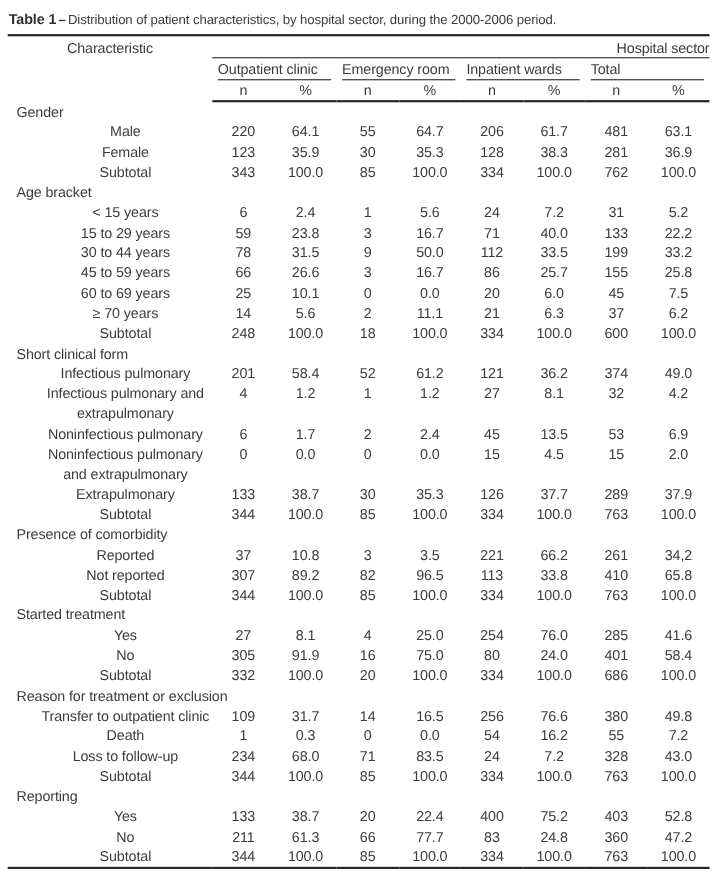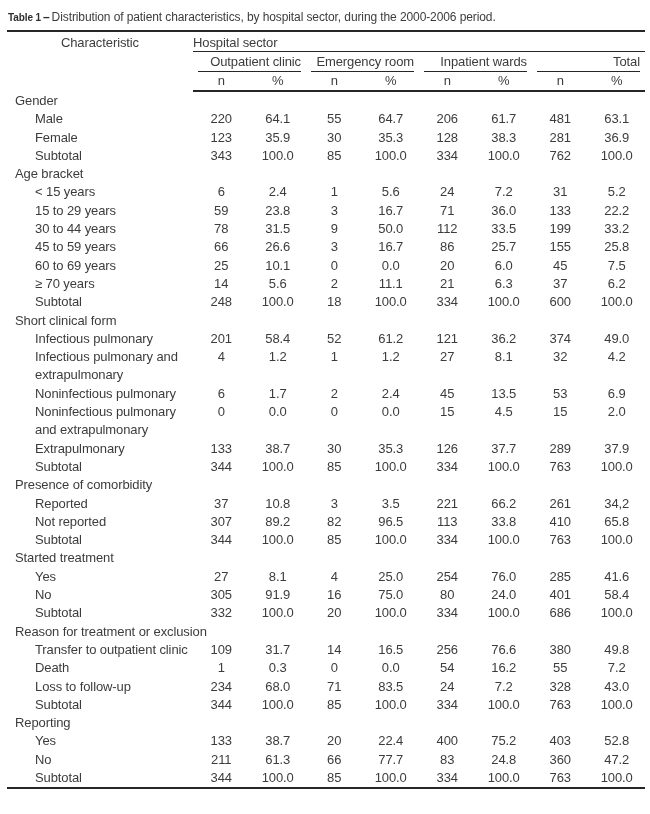--- a/index.html
+++ b/index.html
@@ -19,21 +19,21 @@
   }
   .caption {
     font-size: 12px;
     line-height: 17px;
     padding: 0 0 4px 1px;
     border-bottom: 2px solid #262626;
     letter-spacing: -0.1px;
   }
   .caption-label {
     font-weight: bold;
-    font-size: 10px;
+    font-size: 13px;
     color: #2e2e2e;
   }
   .caption-sep {
     font-weight: bold;
     color: #2e2e2e;
     padding: 0 2px;
   }
   table.char-table {
     width: 100%;
     border-collapse: collapse;
@@ -44,53 +44,54 @@
   thead th {
     font-weight: normal;
     padding: 0;
   }
   th.char-head {
     vertical-align: top;
     text-align: center;
     padding-top: 3px;
   }
   th.sector-head {
-    text-align: left;
+    text-align: right;
     vertical-align: top;
     padding-top: 3px;
     height: 16px;
     border-bottom: 1px solid #262626;
   }
   tr.group-row th {
     padding-top: 2px;
   }
   .grp-inner {
     margin: 0 5px;
     padding-bottom: 2px;
     border-bottom: 1px solid #262626;
-    text-align: right;
+    text-align: left;
     white-space: nowrap;
   }
   tr.npct-row th {
     height: 15px;
     vertical-align: middle;
     text-align: center;
     border-bottom: 2px solid #262626;
     padding: 1px 0 2px 0;
   }
   tbody td {
     padding: 0;
     line-height: 18.3px;
     vertical-align: top;
   }
   td.sec {
     padding-left: 8px;
   }
   td.item {
     padding-left: 28px;
+    text-align: center;
   }
   td.num {
     text-align: center;
   }
   tbody tr.last-row td {
     border-bottom: 2px solid #262626;
   }
 </style>
 </head>
 <body>
@@ -187,21 +188,21 @@
           <td class="num">31</td>
           <td class="num">5.2</td>
         </tr>
         <tr>
           <td class="item">15 to 29 years</td>
           <td class="num">59</td>
           <td class="num">23.8</td>
           <td class="num">3</td>
           <td class="num">16.7</td>
           <td class="num">71</td>
-          <td class="num">36.0</td>
+          <td class="num">40.0</td>
           <td class="num">133</td>
           <td class="num">22.2</td>
         </tr>
         <tr>
           <td class="item">30 to 44 years</td>
           <td class="num">78</td>
           <td class="num">31.5</td>
           <td class="num">9</td>
           <td class="num">50.0</td>
           <td class="num">112</td>

